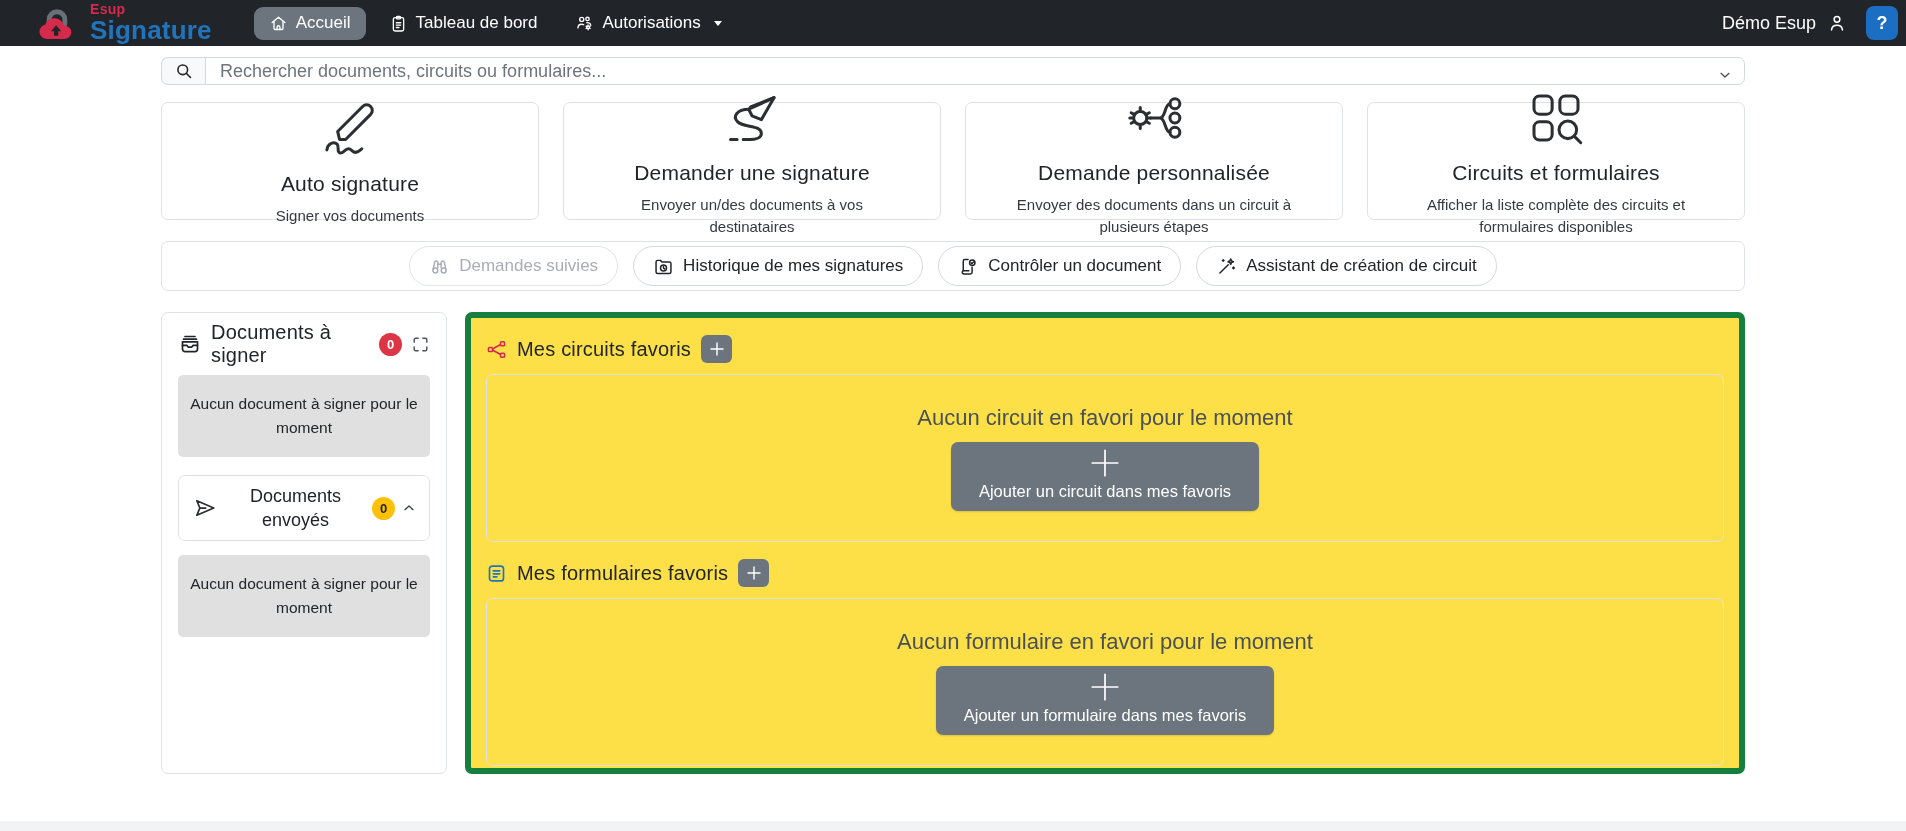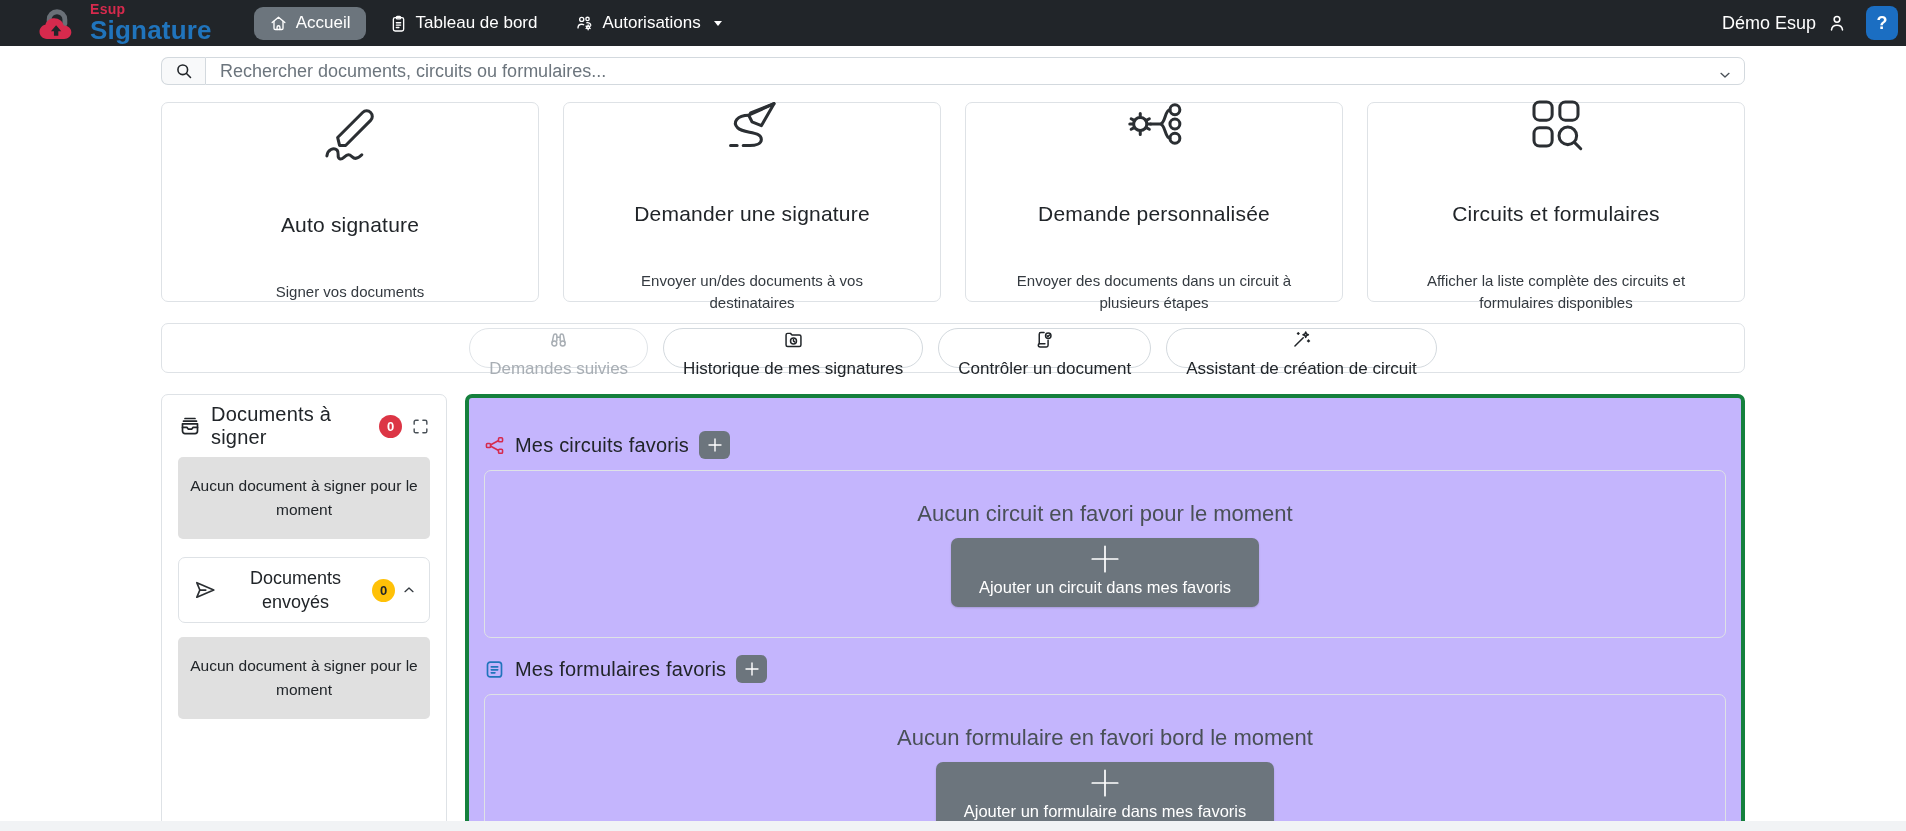--- a/index.html
+++ b/index.html
@@ -46,37 +46,37 @@
   .search-input {
     width:100%; height:100%; border:1px solid #d3d9de; border-radius:0 7px 7px 0;
     padding:0 40px 0 14px; font-size:18px; font-family:inherit; color:#212529; outline:none;
   }
   .search-input::placeholder { color:#6c757d; opacity:1; }
   .search-chevron { position:absolute; right:12px; top:10px; color:#495057; pointer-events:none; }
 
   
   .cards-row { margin-top:17px; display:grid; grid-template-columns:repeat(4,1fr); gap:24px; }
   .action-card {
-    height:200px; background:#fff; border:1px solid #dee2e6; border-radius:7px;
+    height:118px; background:#fff; border:1px solid #dee2e6; border-radius:7px;
     display:flex; flex-direction:column; align-items:center; justify-content:center;
-    padding:10px 35px; cursor:pointer; text-align:center;gap:35px;
+    padding:10px 35px; cursor:pointer; text-align:center;
   }
   .action-card .card-icon { color:#2b2f33; margin-bottom:10px; }
   .card-title { font-size:21px; color:#212529; letter-spacing:.2px; }
   .card-sub { font-size:15px; color:#343a40; margin-top:9px; line-height:1.45; }
 
   
   .quick-bar {
     margin-top:21px; height:50px; border:1px solid #dee2e6; border-radius:7px; background:#fff;
     display:flex; align-items:center; justify-content:center; gap:15px;
   }
   .pill-btn {
     display:flex; align-items:center; gap:9px; height:40px; padding:0 19px;
     border:1px solid #d3d9de; border-radius:40px; background:#fff;
-    font-size:17px; font-family:inherit; color:#212529; cursor:pointer; white-space:nowrap;flex-direction:column;
+    font-size:17px; font-family:inherit; color:#212529; cursor:pointer; white-space:nowrap;
   }
   .pill-btn.disabled { color:#a8aeb4; cursor:default; border-color:#e0e4e8; }
 
   
   .main-row { margin-top:21px; display:flex; gap:18px; height:462px; }
 
   
   .docs-panel {
     width:286px; border:1px solid #dee2e6; border-radius:7px; background:#fff;
     padding:14px 16px;
@@ -98,22 +98,22 @@
   .sent-card {
     margin-top:18px; height:66px; border:1px solid #dee2e6; border-radius:7px;
     display:flex; align-items:center; padding:0 12px; cursor:pointer; background:#fff;
   }
   .sent-card .send-wrap { color:#2b2f33; }
   .sent-title { flex:1; text-align:center; font-size:18px; line-height:1.35; color:#212529; padding:0 4px; }
   .sent-card .chev { color:#343a40; margin-left:6px; }
 
   
   .fav-panel {
-    flex:1; border:4px solid #15803d; border-radius:7px; background:#c4b5fd;
-    padding:30px 15px;
+    flex:1; border:6px solid #15803d; border-radius:7px; background:#fde047;
+    padding:14px 15px;
   }
   .fav-header { display:flex; align-items:center; gap:10px; height:34px; margin-bottom:8px; }
   .fav-title { font-size:20px; color:#212529; letter-spacing:.2px; }
   .plus-btn {
     width:31px; height:28px; background:#6c757d; border:none; border-radius:6px;
     color:#fff; display:flex; align-items:center; justify-content:center; cursor:pointer;
   }
   .fav-box {
     border:1px solid #dee2e6; border-radius:7px; height:168px;
     display:flex; flex-direction:column; align-items:center; justify-content:center; gap:11px;
@@ -409,21 +409,21 @@
           <span class="fav-title">Mes formulaires favoris</span>
           <button class="plus-btn">
             <span class="ic">
               <svg width="16" height="16" viewBox="0 0 16 16" stroke="currentColor" stroke-width="1.4" stroke-linecap="round">
                   <path d="M8 2v12M2 8h12"></path>
                 </svg>
             </span>
           </button>
         </div>
         <div class="fav-box">
-          <div class="fav-empty-text">Aucun formulaire en favori bord le moment</div>
+          <div class="fav-empty-text">Aucun formulaire en favori pour le moment</div>
           <button class="add-fav-btn">
             <span class="big-plus ic">
               <svg width="34" height="34" viewBox="0 0 24 24" stroke="currentColor" stroke-width="1.2" stroke-linecap="round">
                   <path d="M12 3v18M3 12h18"></path>
                 </svg>
             </span>
             <span class="add-fav-label">Ajouter un formulaire dans mes favoris</span>
           </button>
         </div>
       </div>

